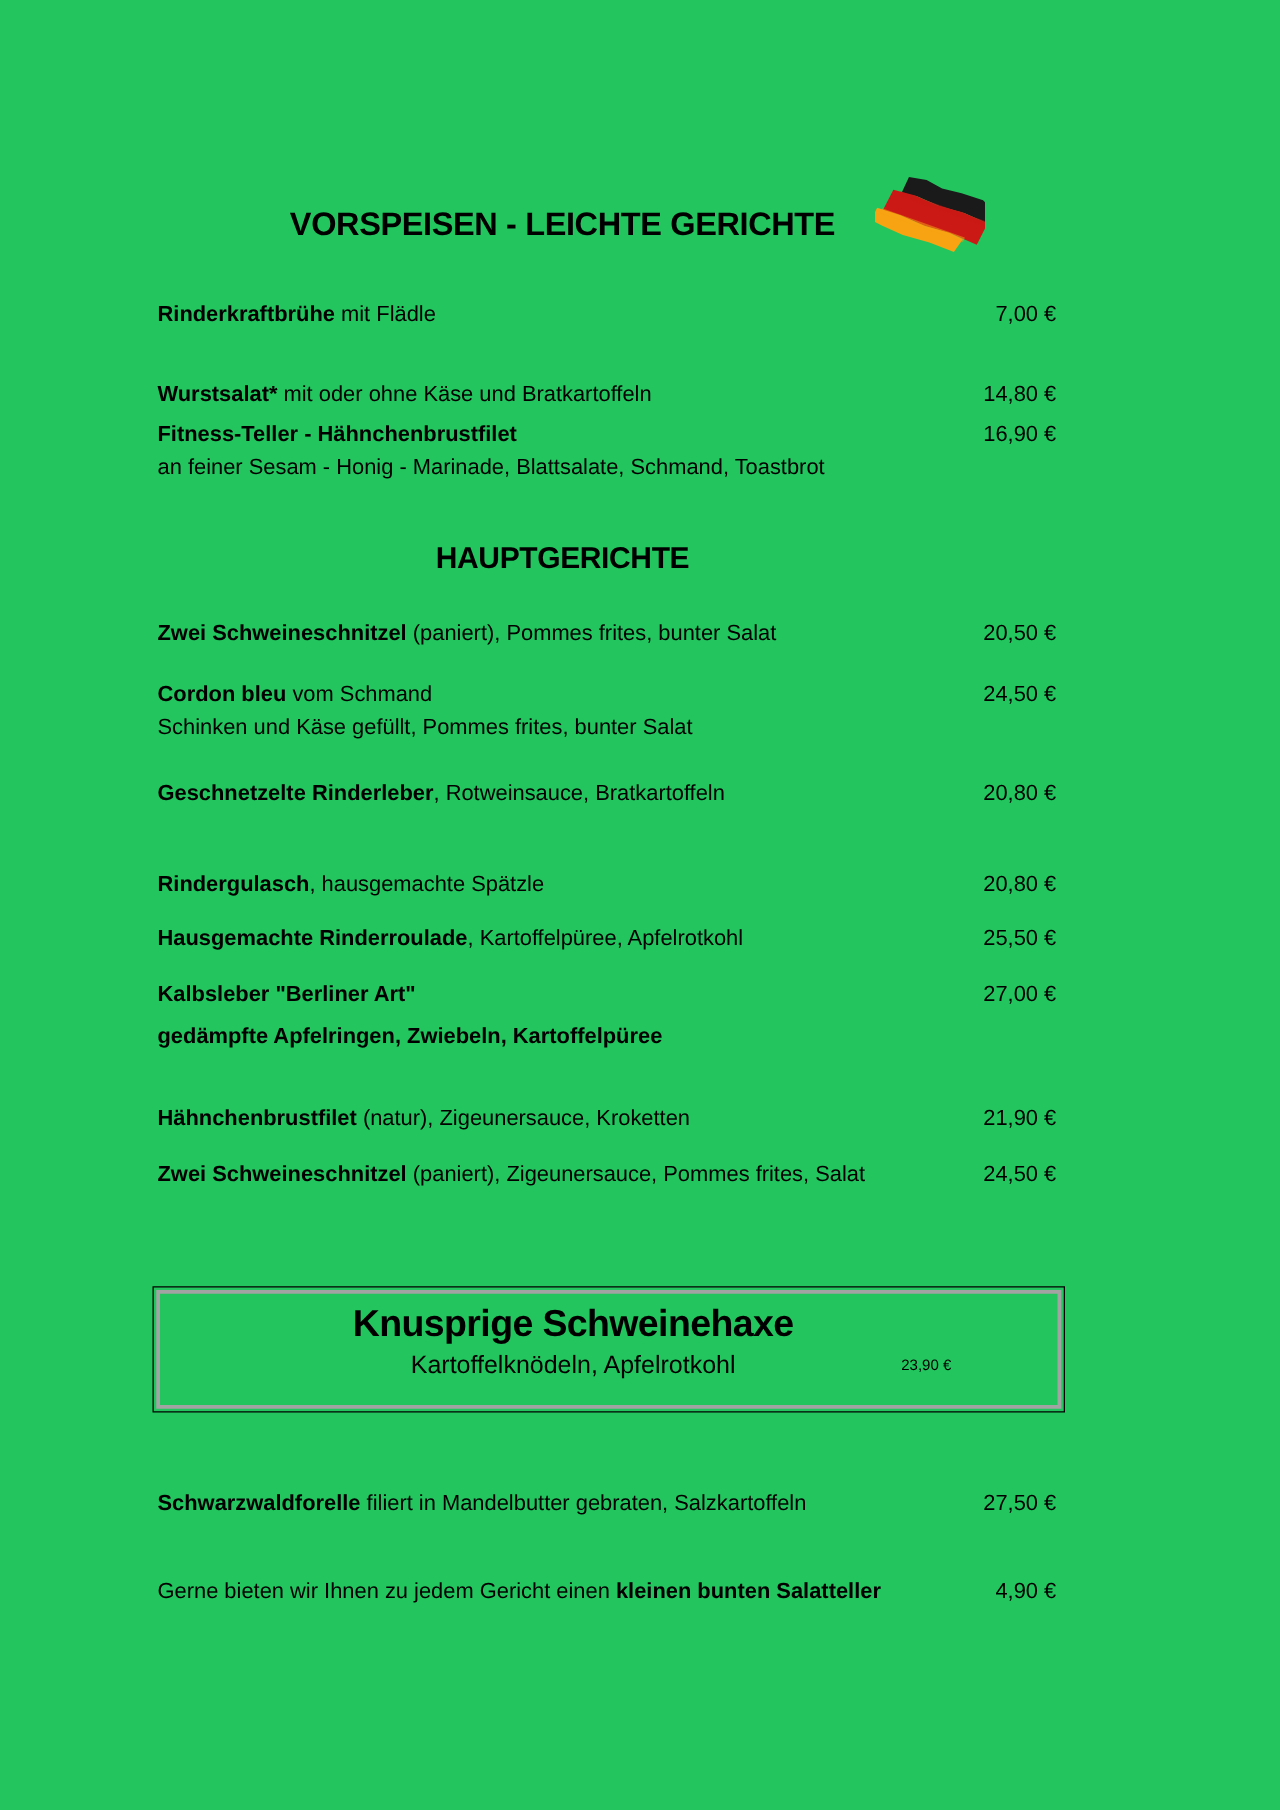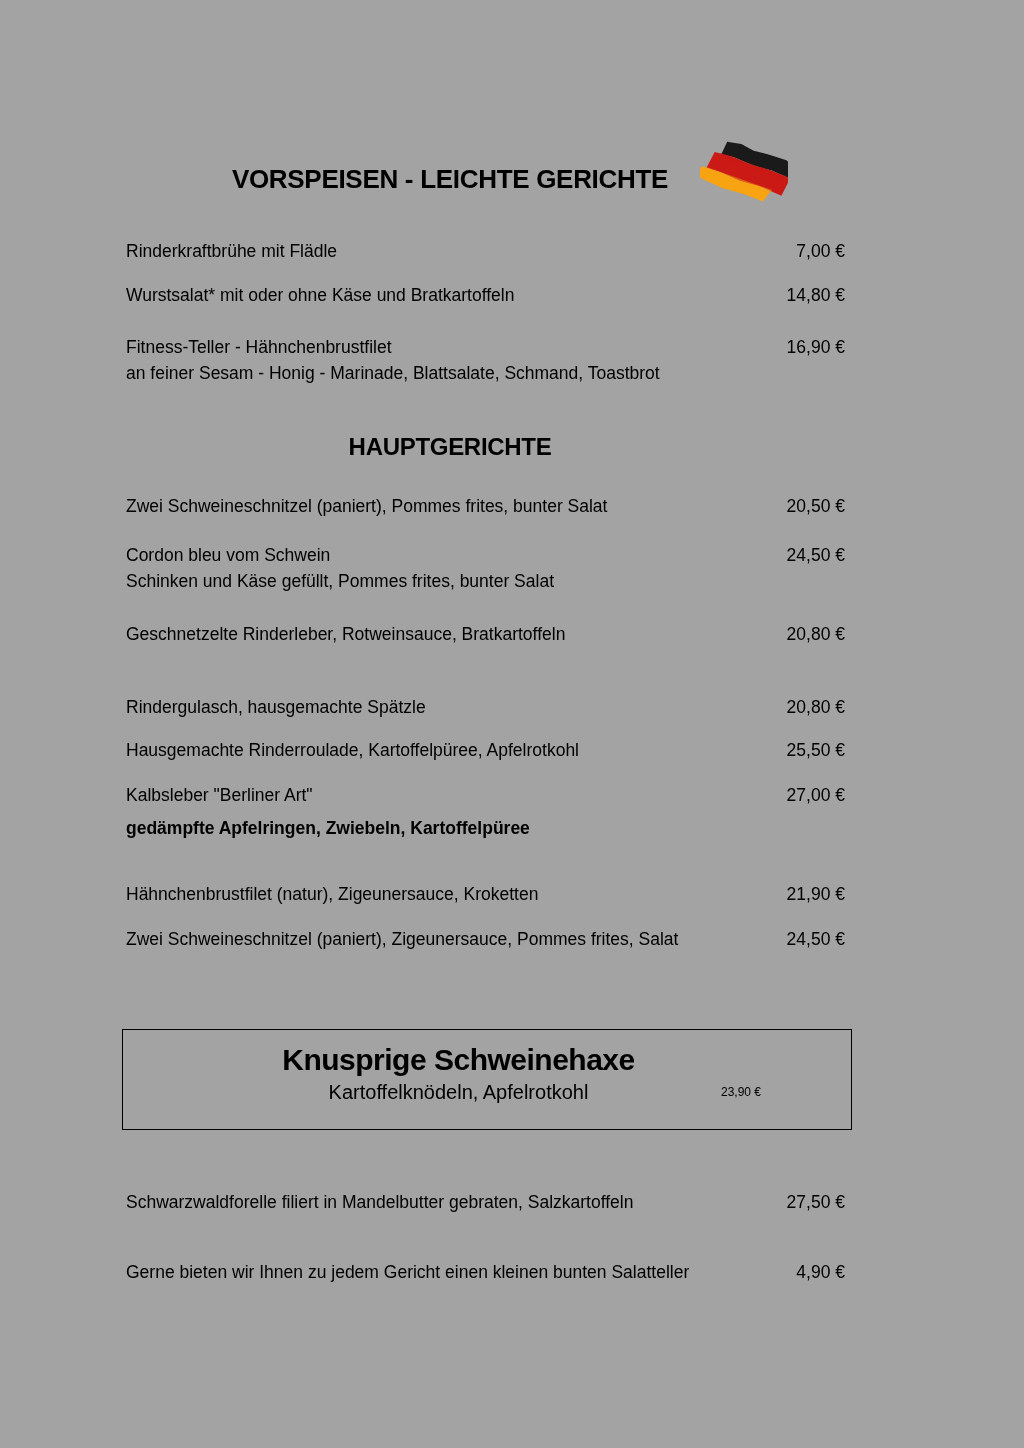--- a/index.html
+++ b/index.html
@@ -1,21 +1,21 @@
 <!DOCTYPE html>
 <html><head>
 <meta charset="utf-8">
 <style>
   html, body { margin: 0; padding: 0; background: #e8e8e8; }
   .page {
     position: relative;
     width: 1024px;
     height: 1448px;
     margin: 0 auto;
-    background: #a3a3a3;
+    background: #22c55e;
     font-family: "Liberation Sans", sans-serif;
     color: #000;
     overflow: hidden;
   }
   .heading {
     position: absolute;
     left: 126px;
     width: 719px;
     text-align: center;
     font-weight: bold;
@@ -50,21 +50,21 @@
     font-size: 17.5px;
     line-height: 26px;
   }
   .row .line {
     display: flex;
     justify-content: space-between;
     align-items: flex-start;
   }
   .row .txt { text-align: left; }
   .row .price { white-space: nowrap; padding-left: 12px; }
-  .b { font-weight: normal; }
+  .b { font-weight: bold; }
   .sub { font-size: 17.5px; line-height: 26px; }
   .sub.gap { margin-top: 7px; font-weight: bold; }
   .box {
     position: absolute;
     left: 122px;
     top: 1029px;
     width: 730px;
     height: 101px;
     border: 1.5px solid #000;
     padding: 2px;
@@ -117,21 +117,21 @@
     </g>
   </svg>
 
   <div class="row" style="top:238px">
     <div class="line">
       <div class="txt"><span class="b">Rinderkraftbrühe</span><span> mit Flädle</span></div>
       <div class="price">7,00 €</div>
     </div>
   </div>
 
-  <div class="row" style="top:282px">
+  <div class="row" style="top:302px">
     <div class="line">
       <div class="txt"><span class="b">Wurstsalat*</span><span> mit oder ohne Käse und Bratkartoffeln</span></div>
       <div class="price">14,80 €</div>
     </div>
   </div>
 
   <div class="row" style="top:334px">
     <div class="line">
       <div class="txt"><span class="b">Fitness-Teller - Hähnchenbrustfilet</span><span></span></div>
       <div class="price">16,90 €</div>
@@ -143,21 +143,21 @@
 
   <div class="row" style="top:493px">
     <div class="line">
       <div class="txt"><span class="b">Zwei Schweineschnitzel</span><span> (paniert), Pommes frites, bunter Salat</span></div>
       <div class="price">20,50 €</div>
     </div>
   </div>
 
   <div class="row" style="top:542px">
     <div class="line">
-      <div class="txt"><span class="b">Cordon bleu</span><span> vom Schwein</span></div>
+      <div class="txt"><span class="b">Cordon bleu</span><span> vom Schmand</span></div>
       <div class="price">24,50 €</div>
     </div>
     <div class="sub">Schinken und Käse gefüllt, Pommes frites, bunter Salat</div>
   </div>
 
   <div class="row" style="top:621px">
     <div class="line">
       <div class="txt"><span class="b">Geschnetzelte Rinderleber</span><span>, Rotweinsauce, Bratkartoffeln</span></div>
       <div class="price">20,80 €</div>
     </div>

